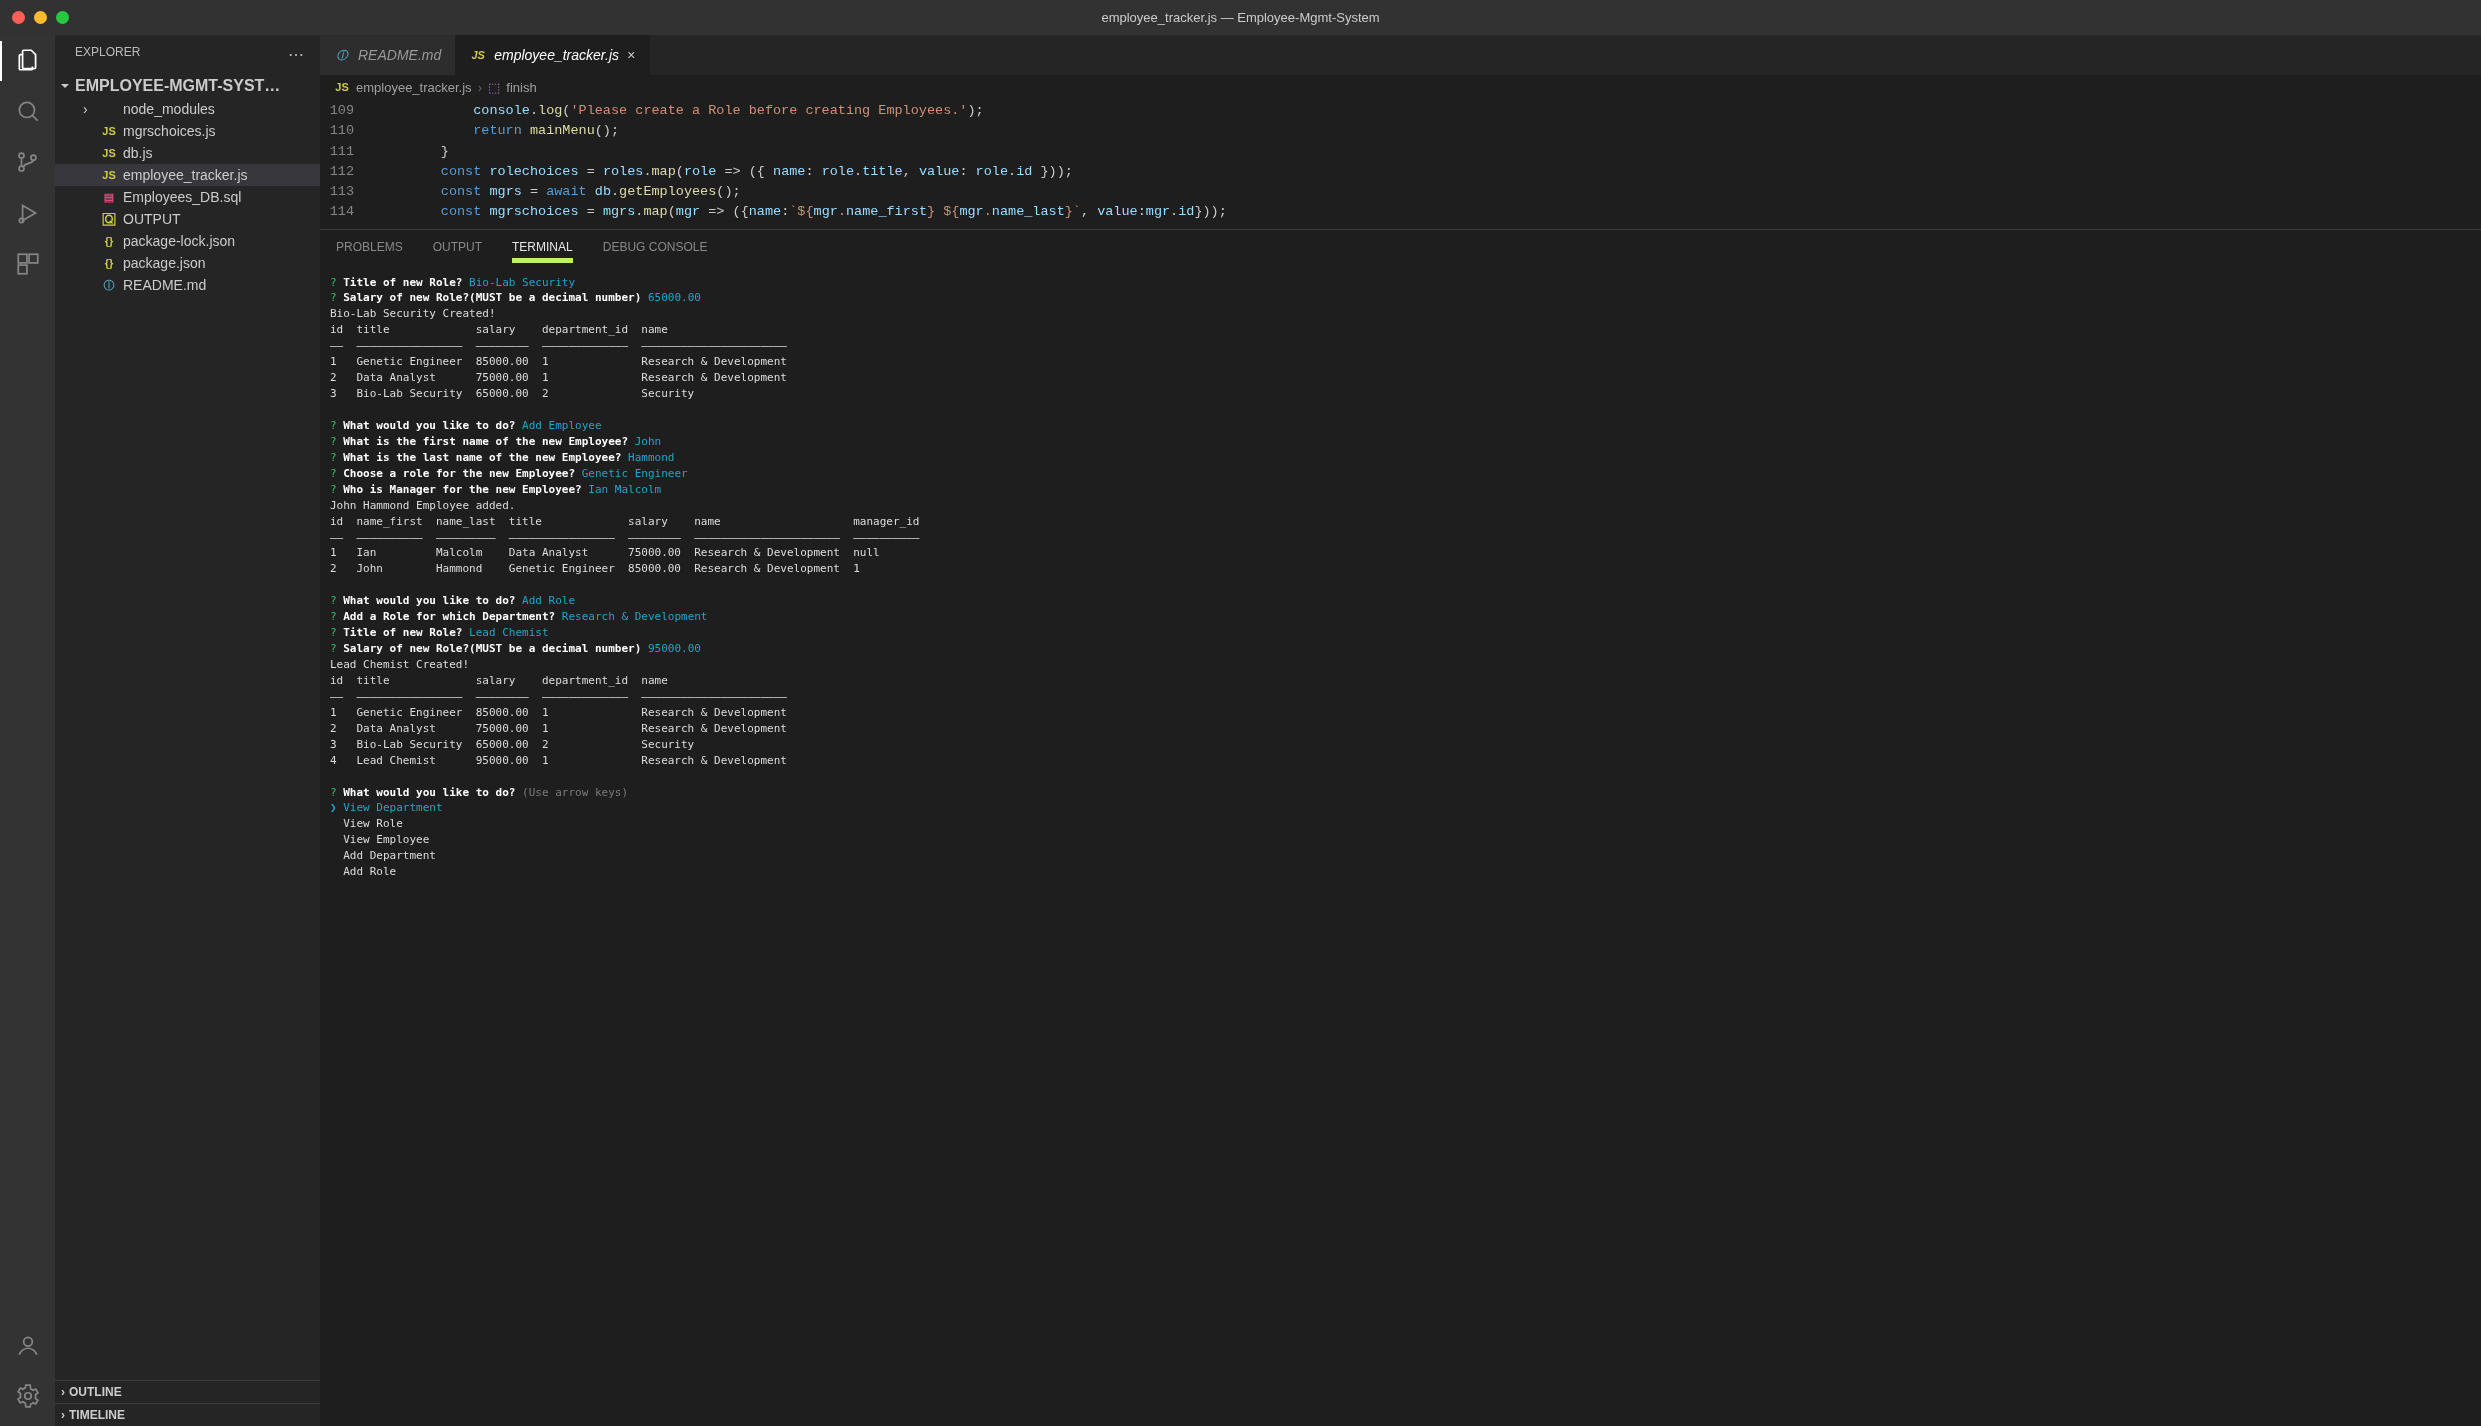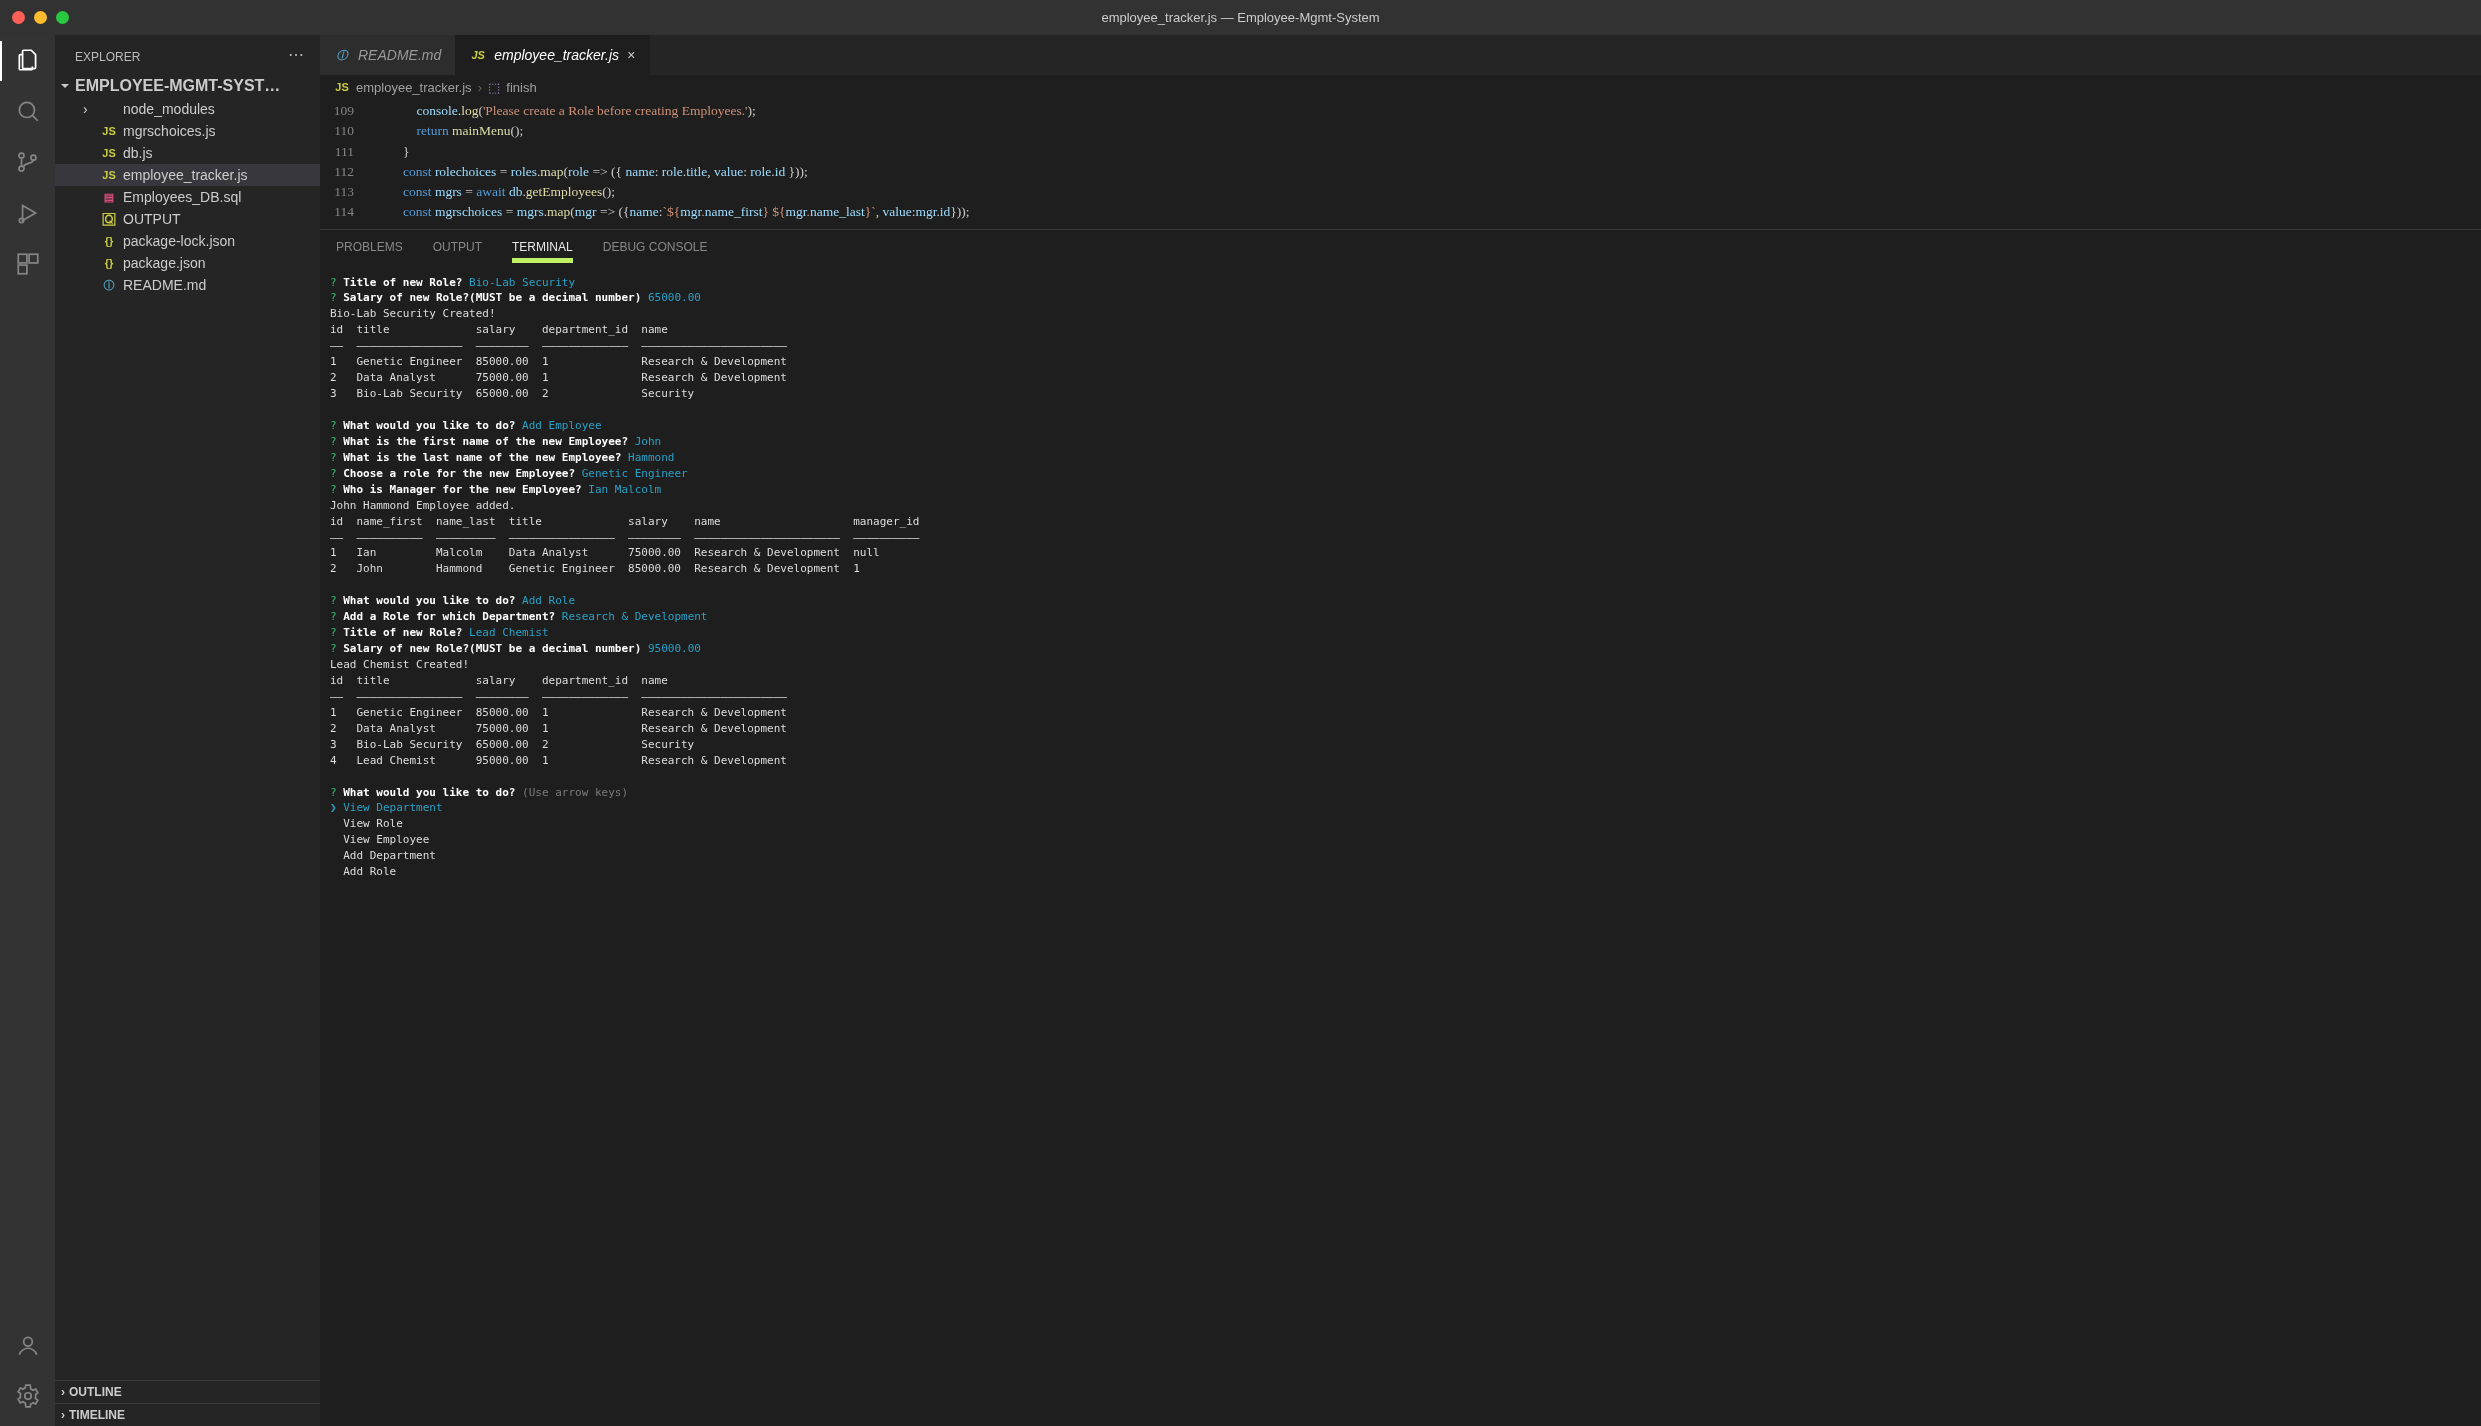--- a/index.html
+++ b/index.html
@@ -14,40 +14,40 @@
     
     .body { flex:1; display:flex; min-height:0; }
     .activitybar { width:55px; background:#333333; display:flex; flex-direction:column; align-items:center; padding-top:12px; gap:22px; }
     .activitybar .spacer { flex:1; }
     .activitybar svg { width:26px; height:26px; color:#858585; }
     .activitybar .active svg { color:#fff; }
     .activitybar .active { position:relative; }
     .activitybar .active::before { content:''; position:absolute; left:-15px; top:-6px; width:2px; height:40px; background:#fff; }
     
     .sidebar { width:265px; background:#252526; display:flex; flex-direction:column; color:#ccc; }
-    .sidebar-header { display:flex; justify-content:space-between; align-items:flex-end; padding:10px 16px 10px 20px; text-transform:uppercase; font-size:12px; color:#bbb; }
+    .sidebar-header { display:flex; justify-content:space-between; align-items:flex-start; padding:10px 16px 10px 20px; text-transform:uppercase; font-size:12px; color:#bbb; }
     .folder-header { display:flex; align-items:center; gap:4px; padding:3px 8px 3px 4px; font-size:16px; font-weight:700; color:#ccc; }
     .folder-header svg { width:12px; height:12px; }
     .file-tree { flex:1; }
     .file-item { display:flex; align-items:center; gap:6px; padding:3px 0 3px 28px; font-size:14px; cursor:default; }
     .file-item.selected { background:#37373d; }
     .file-item .chev { width:12px; display:inline-block; }
     .file-icon { width:16px; height:16px; display:inline-flex; align-items:center; justify-content:center; font-size:11px; font-weight:700; }
     .js-i { color:#cbcb41; } .db-i { color:#d84c7b; } .lic-i { color:#cbcb41; } .json-i { color:#cbcb41; } .md-i { color:#519aba; }
     .outline-section { padding:4px 8px 4px 6px; font-size:12px; font-weight:700; border-top:1px solid #3c3c3c; display:flex; align-items:center; gap:4px; }
     
     .editor-area { flex:1; display:flex; flex-direction:column; min-width:0; background:#1e1e1e; }
     .tabs { display:flex; background:#252526; height:40px; }
     .tab { display:flex; align-items:center; gap:8px; padding:0 14px; font-size:14px; color:#999; background:#2d2d2d; border-right:1px solid #1e1e1e; font-style:italic; }
     .tab.active { background:#1e1e1e; color:#fff; }
     .tab .close { font-size:14px; color:#ccc; }
     .breadcrumb { display:flex; align-items:center; gap:6px; padding:4px 14px; font-size:13px; color:#a0a0a0; }
     .breadcrumb .sep { color:#666; }
     
-    .code-area { font-family:Liberation Serif, serif; font-size:13.5px; line-height:1.5; padding:2px 0 6px 0; white-space:pre; }
+    .code-area { font-family:Liberation Mono, monospace; font-size:13.5px; line-height:1.5; padding:2px 0 6px 0; white-space:pre; }
     .code-line { display:flex; }
     .lineno { width:56px; text-align:right; padding-right:22px; color:#858585; user-select:none; }
     .tok-kw { color:#569cd6; } .tok-id { color:#9cdcfe; } .tok-fn { color:#dcdcaa; } .tok-str { color:#ce9178; }
     
     .panel { flex:1; display:flex; flex-direction:column; border-top:1px solid #3c3c3c; min-height:0; }
     .panel-tabs { display:flex; gap:30px; padding:6px 16px; font-size:12px; }
     .panel-tab { color:#888; text-transform:uppercase; padding:4px 0; }
     .panel-tab.active { color:#e7e7e7; border-bottom:5px solid #bef264; }
     .terminal-content { flex:1; overflow:hidden; padding:6px 16px 4px 10px; font-family:Menlo, Monaco, monospace; font-size:11px; line-height:1.45; white-space:pre; color:#ddd; }
     .t-green { color:#2fbf71; } .t-cyan { color:#2aa1c6; } .t-bold { font-weight:700; color:#fff; } .t-dim { color:#7a7a7a; } .t-white { color:#ddd; }

